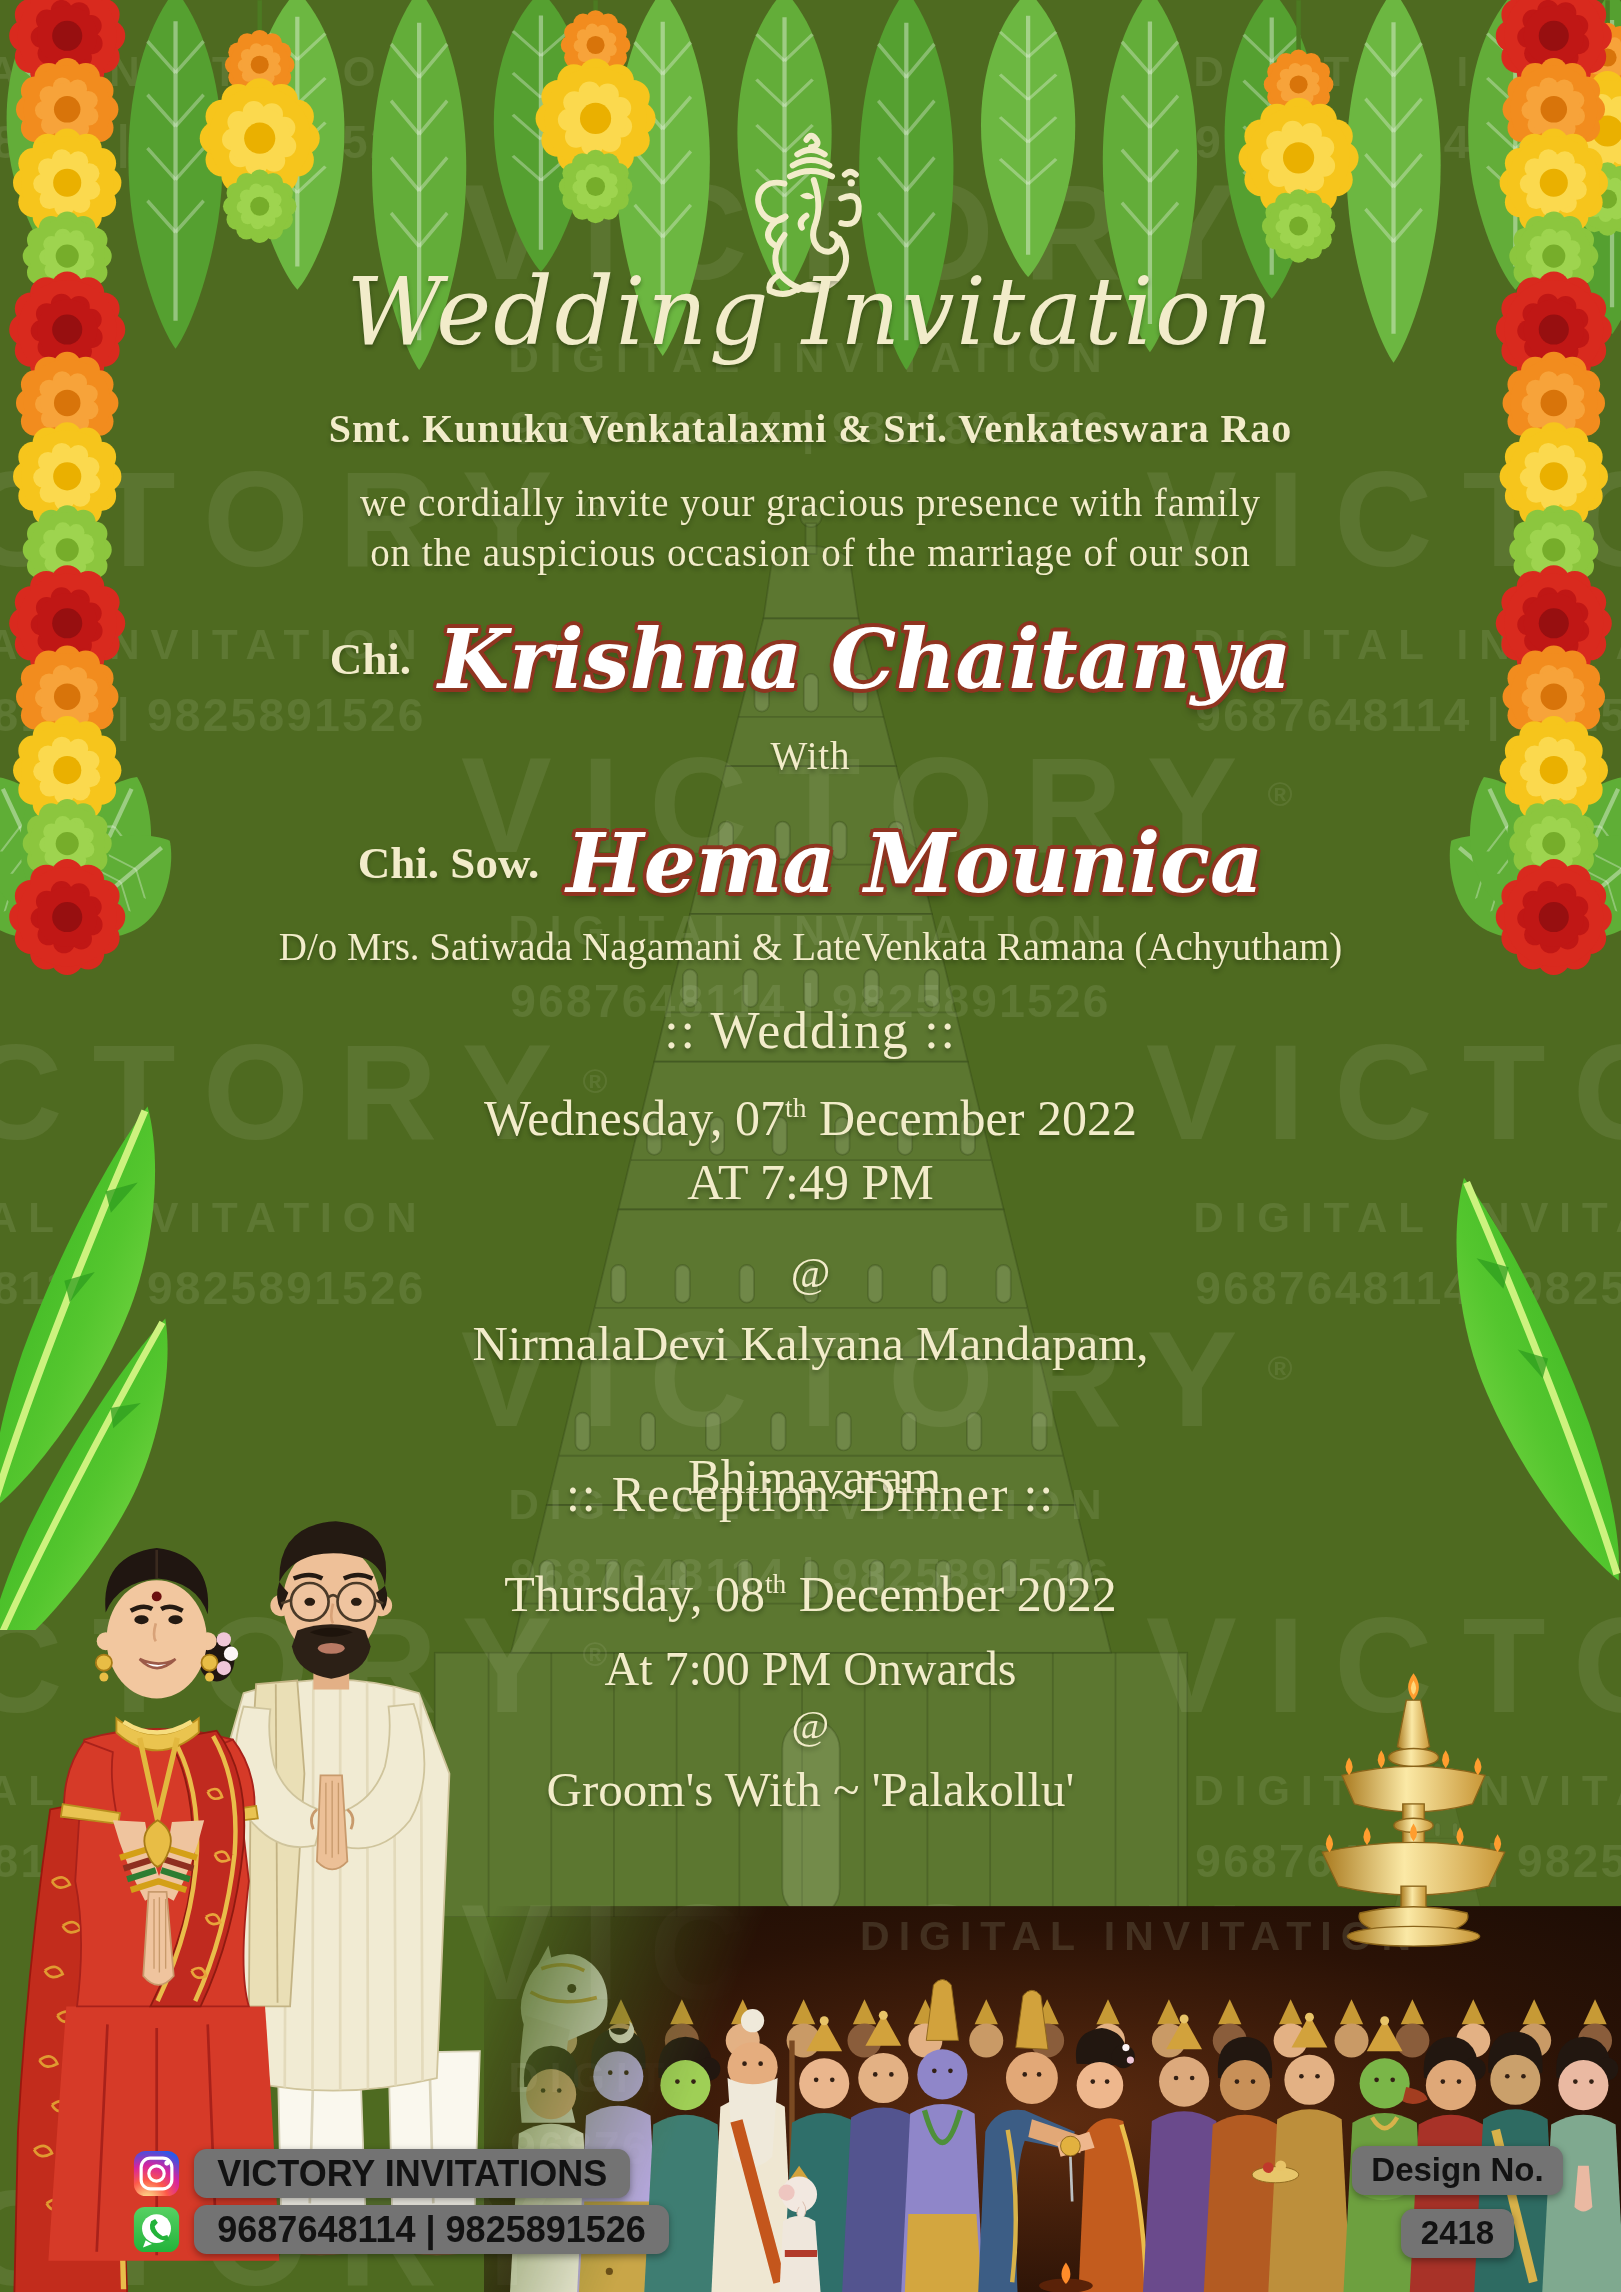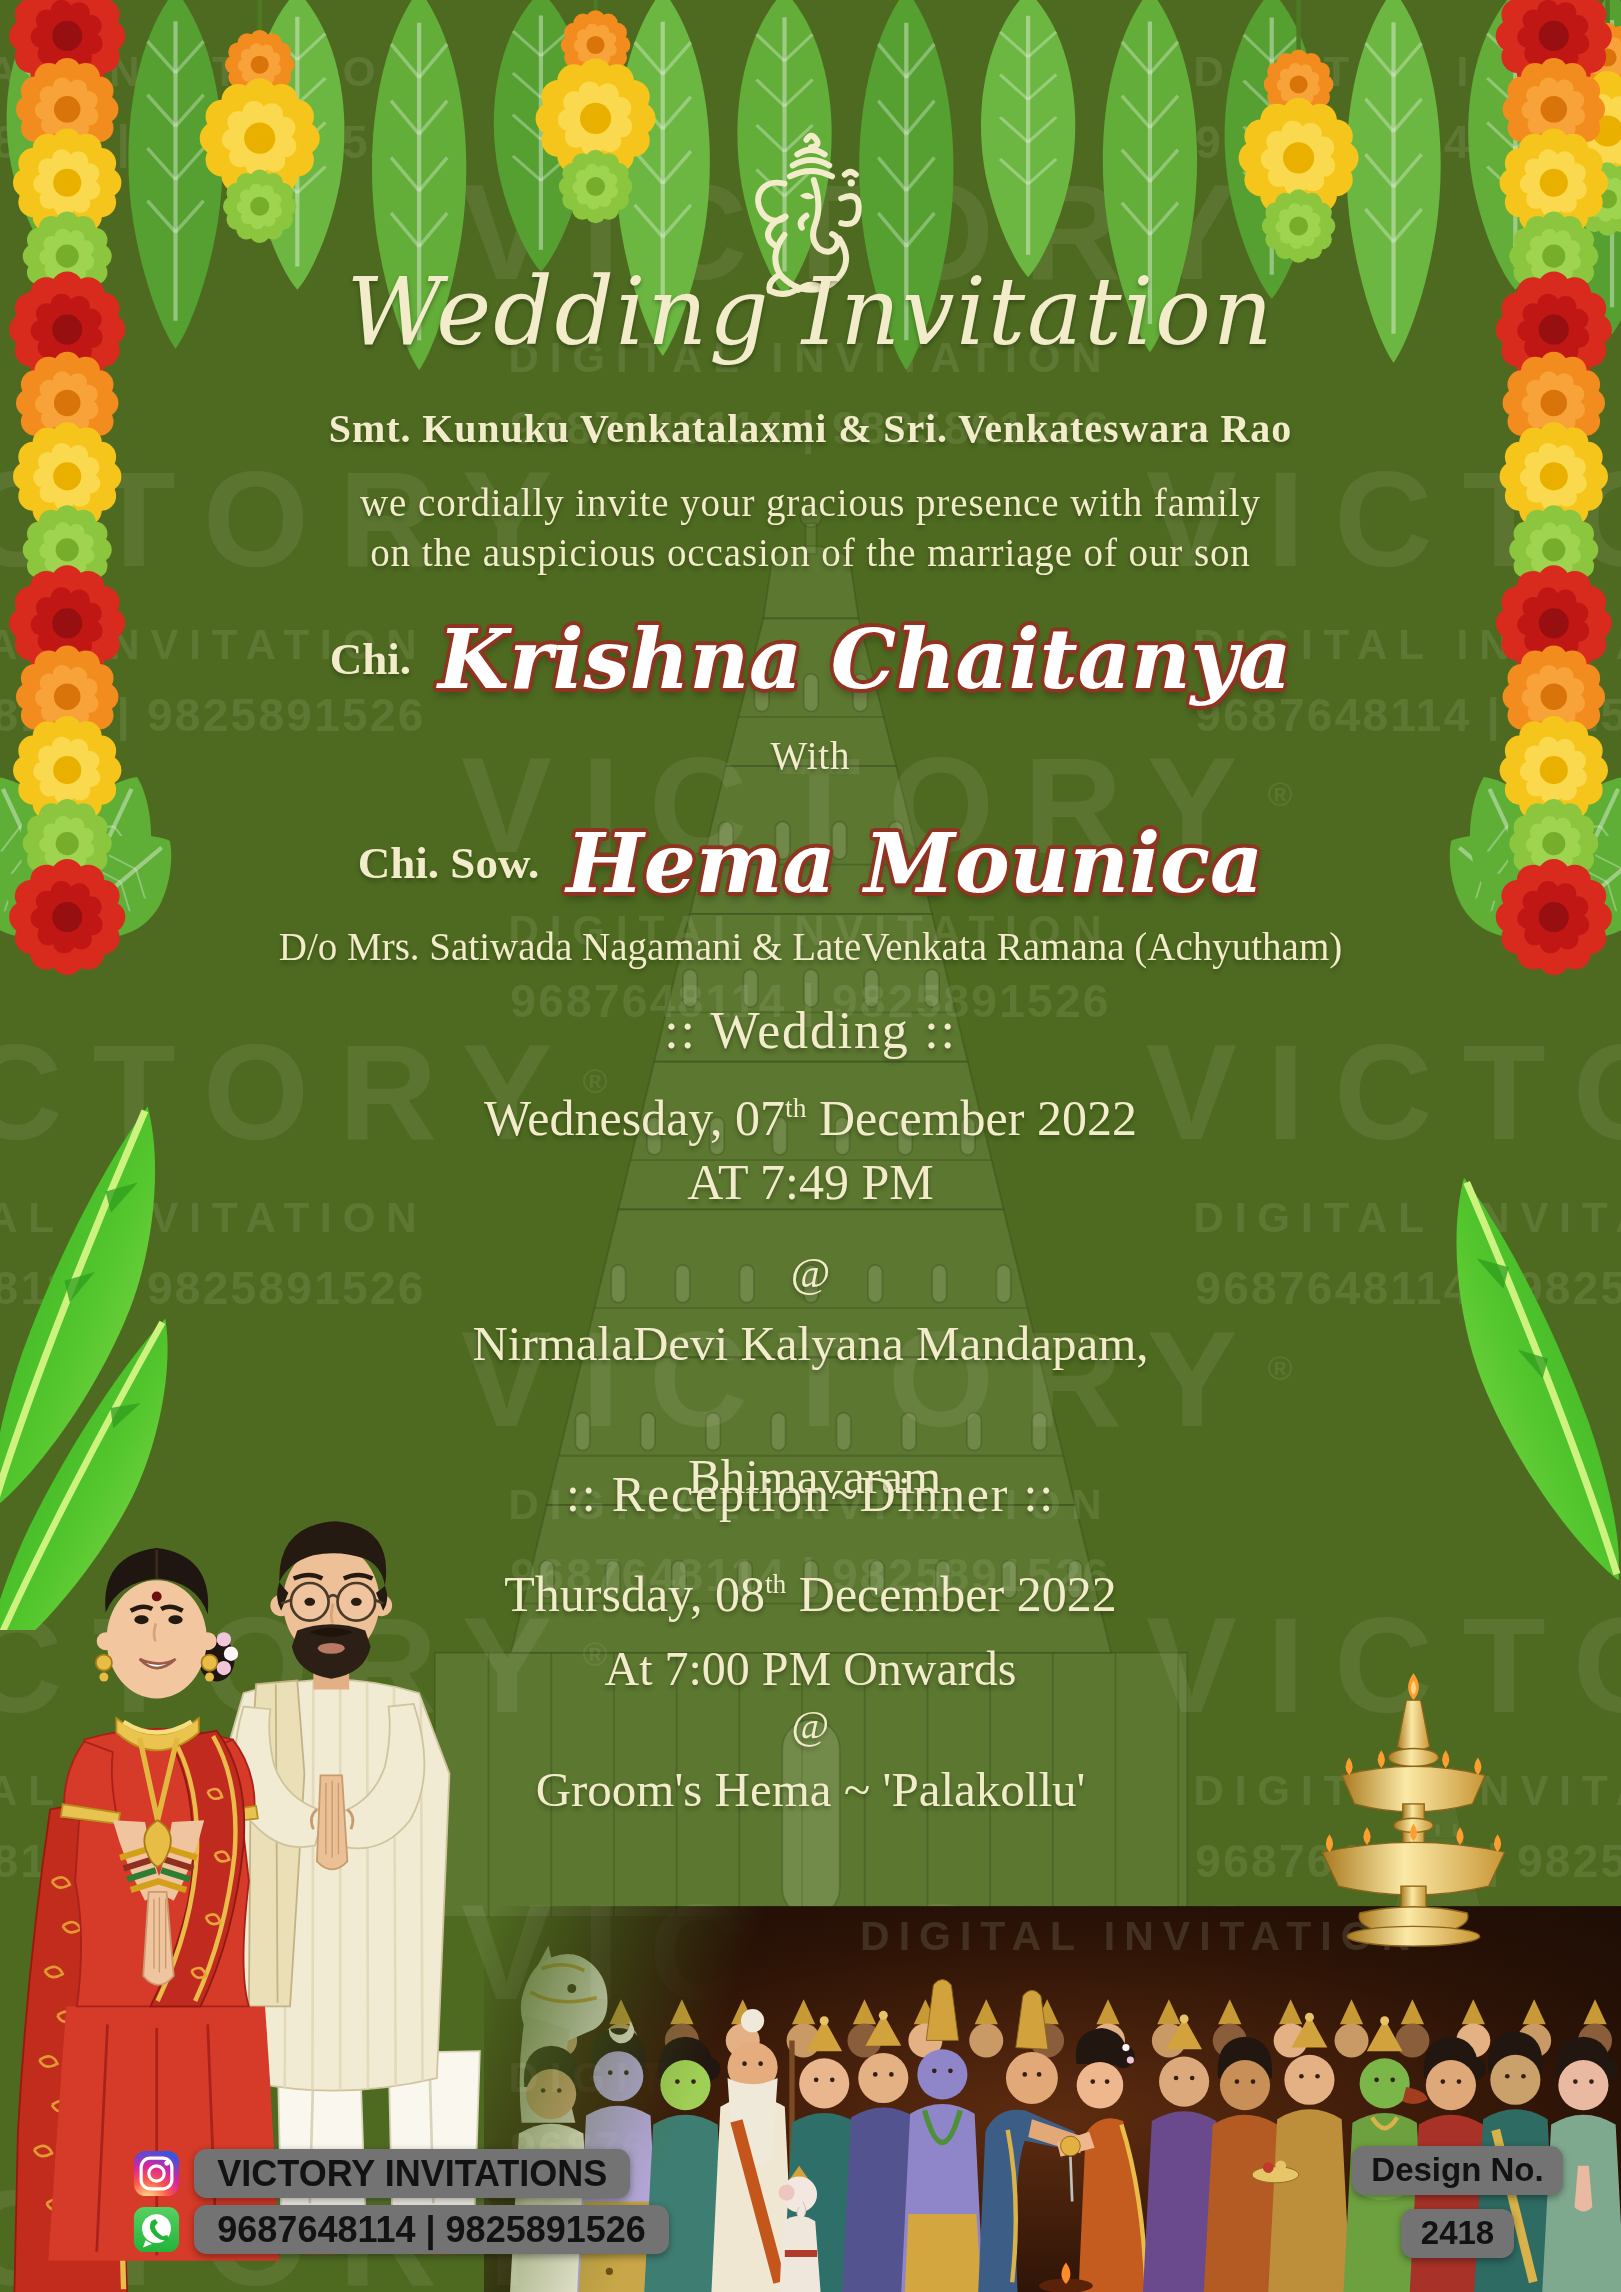--- a/index.html
+++ b/index.html
@@ -1835,21 +1835,21 @@
   <div class="ctext atsym" style="top:1248px;">@</div>
   <div class="ctext venue" style="top:1315px;">NirmalaDevi Kalyana Mandapam,</div>
   <div class="ctext venue" style="top:1448px;margin-left:8px;">Bhimavaram</div>
 
   <div class="ctext sec-head" style="top:1465px;font-size:50px;">:: Reception~Dinner ::</div>
   <div class="ctext date-line" style="top:1565px;">
     <span>Thursday,  08</span><sup>th</sup><span> December 2022</span>
   </div>
   <div class="ctext date-line" style="top:1641px;font-size:48px;">At 7:00 PM Onwards</div>
   <div class="ctext atsym" style="top:1700px;font-size:41px;">@</div>
-  <div class="ctext venue" style="top:1761px;">Groom's Hema ~ 'Palakollu'</div>
+  <div class="ctext venue" style="top:1761px;">Groom's With ~ 'Palakollu'</div>
 
   <div class="foot-row" style="left:133px;top:2149px;">
     <svg width="47" height="47" viewBox="0 0 52 52">
       <defs>
         <radialGradient id="ig" cx="0.3" cy="1.1" r="1.3">
           <stop offset="0" stop-color="#fdf497"></stop>
             <stop offset=".35" stop-color="#fd5949"></stop>
             <stop offset=".6" stop-color="#d6249f"></stop>
             <stop offset=".9" stop-color="#285AEB"></stop>
         </radialGradient>

